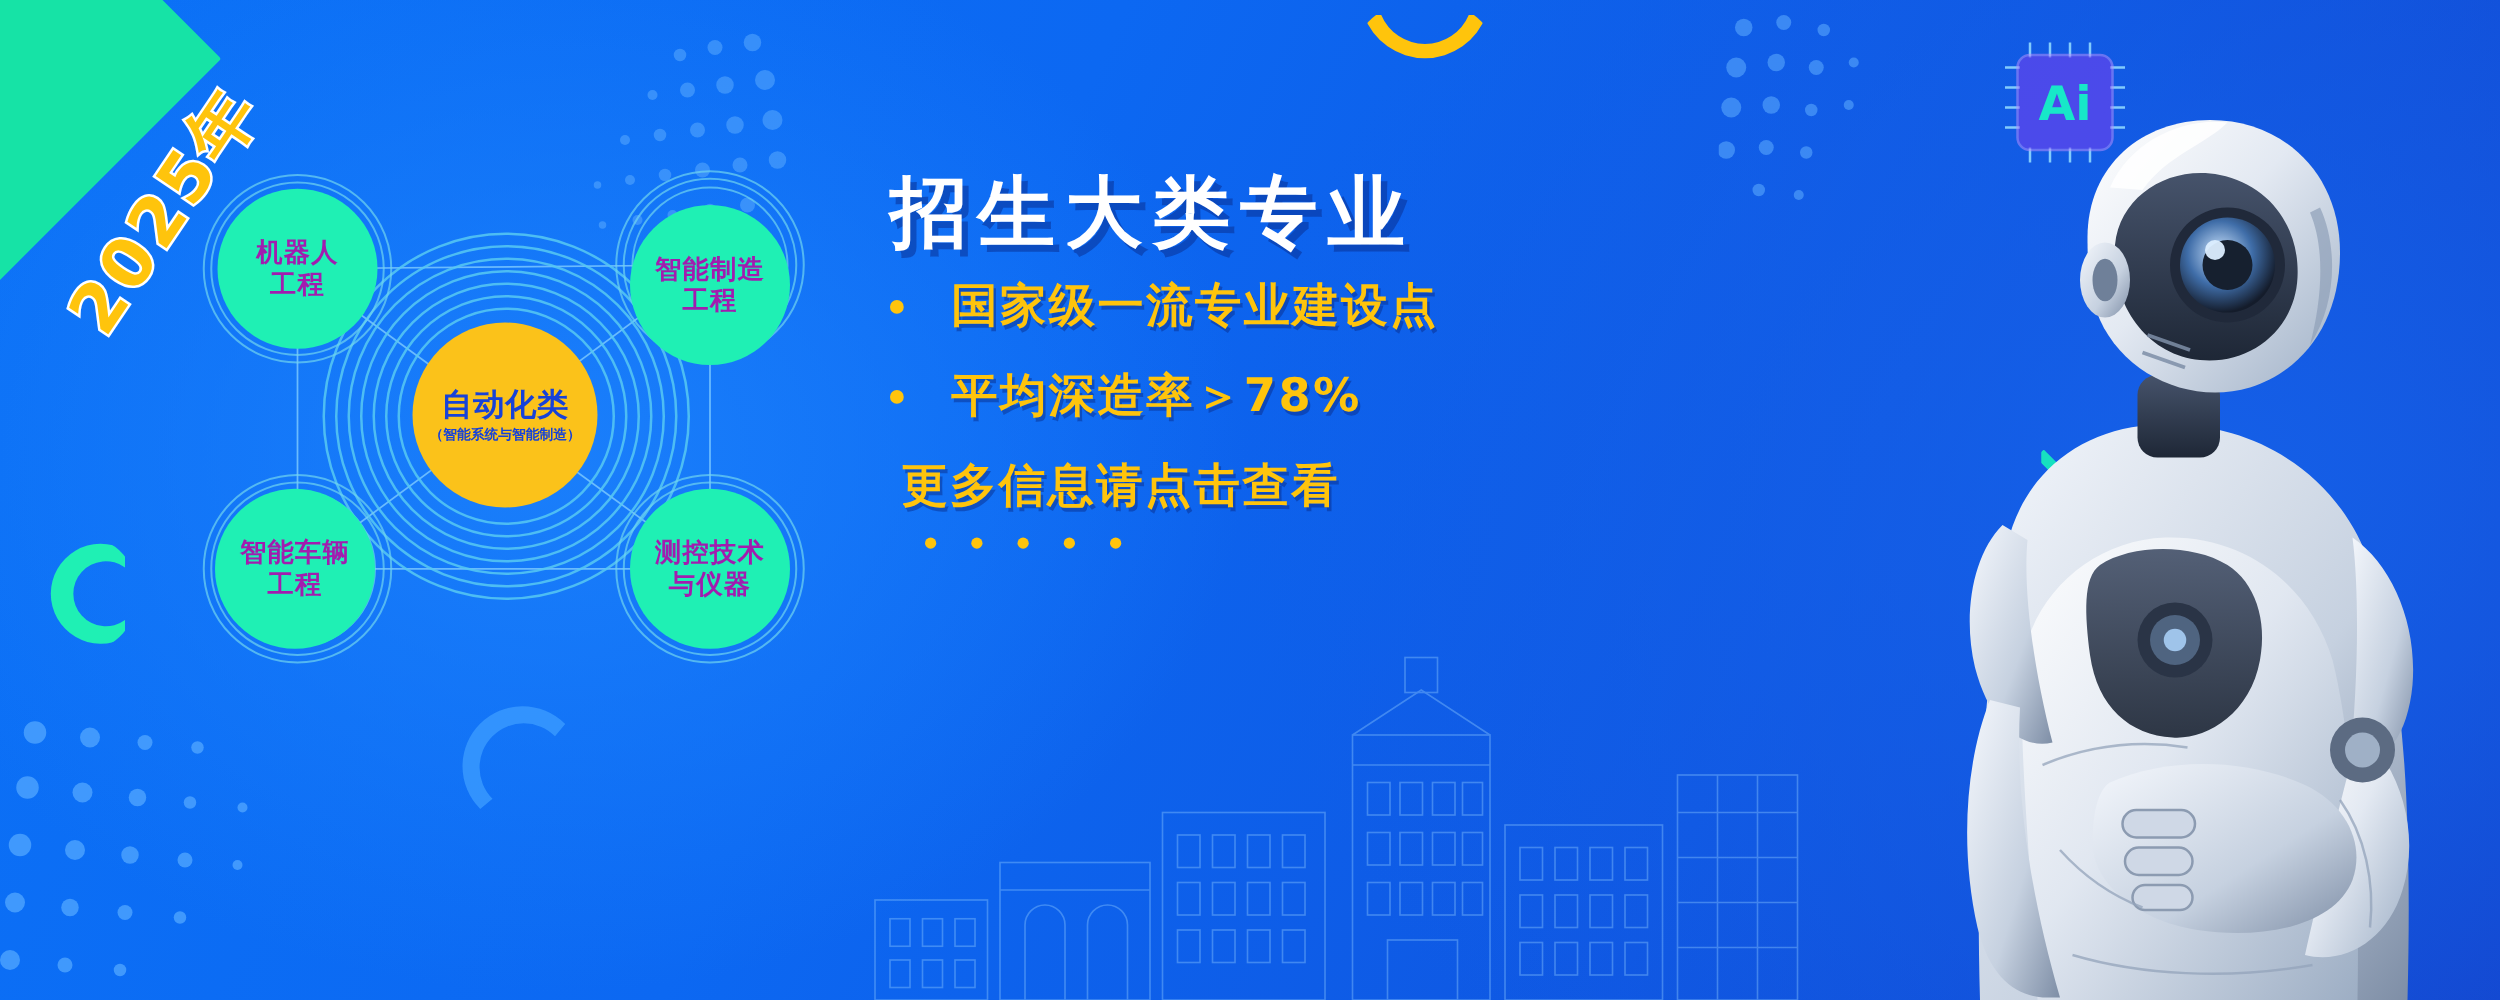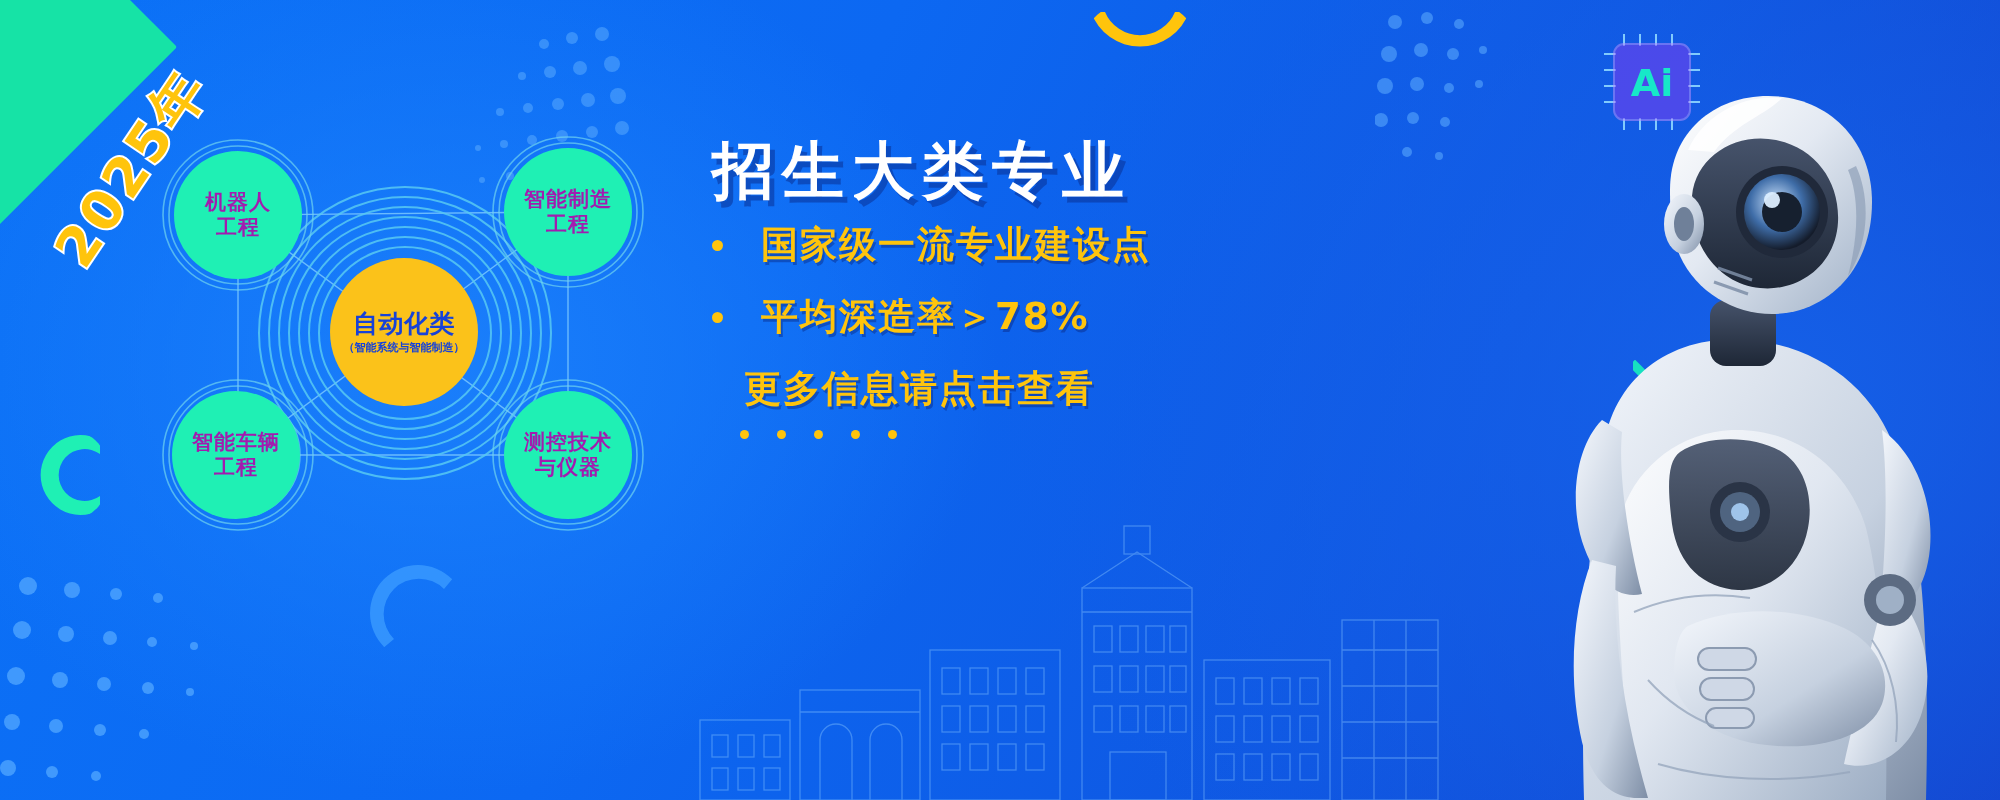--- a/index.html
+++ b/index.html
@@ -68,21 +68,21 @@
     line-height:1;margin-bottom:18px;white-space:nowrap;
   }
   .bullet{display:flex;align-items:center;margin-bottom:22px;}
   .bdot{width:11px;height:11px;border-radius:50%;background:#ffc40c;margin-right:14px;flex:none;}
   .btext{
     font-size:37px;font-weight:bold;color:#ffc40c;letter-spacing:2px;
     font-family:"DejaVu Sans",sans-serif;white-space:nowrap;
     text-shadow:2px 3px 0 rgba(8,40,130,.45);
     margin-left:24px;
   }
-  .btext.indent{margin-left:32px;}
+  .btext.indent{margin-left:9px;}
   #dotline{display:flex;gap:28px;margin-top:16px;margin-left:28px;}
   #dotline i{width:9px;height:9px;border-radius:50%;background:#ffc40c;display:block;}
 
   
   #chip{position:absolute;right:296px;top:30px;width:104px;height:104px;}
 
   
   #chev{position:absolute;right:297px;top:360px;}
 
   
@@ -246,21 +246,21 @@
         <circle cx="78" cy="78" r="69"></circle>
         <circle cx="78" cy="78" r="75"></circle>
     </g>
   </svg>
 
   <div class="node green" style="left:174px;top:151px;width:128px;height:128px;z-index:3;">
     <div class="l">机器人</div>
     <div class="l">工程</div>
   </div>
 
-  <div class="node green" style="left:504px;top:148px;width:128px;height:128px;z-index:3;align-items:center;">
+  <div class="node green" style="left:504px;top:164px;width:128px;height:128px;z-index:3;align-items:center;">
     <div class="l">智能制造</div>
     <div class="l">工程</div>
   </div>
 
   <div class="node green" style="left:172px;top:391px;width:128px;height:128px;z-index:3;">
     <div class="l">智能车辆</div>
     <div class="l">工程</div>
   </div>
 
   <div class="node green" style="left:504px;top:391px;width:128px;height:128px;z-index:3;">

